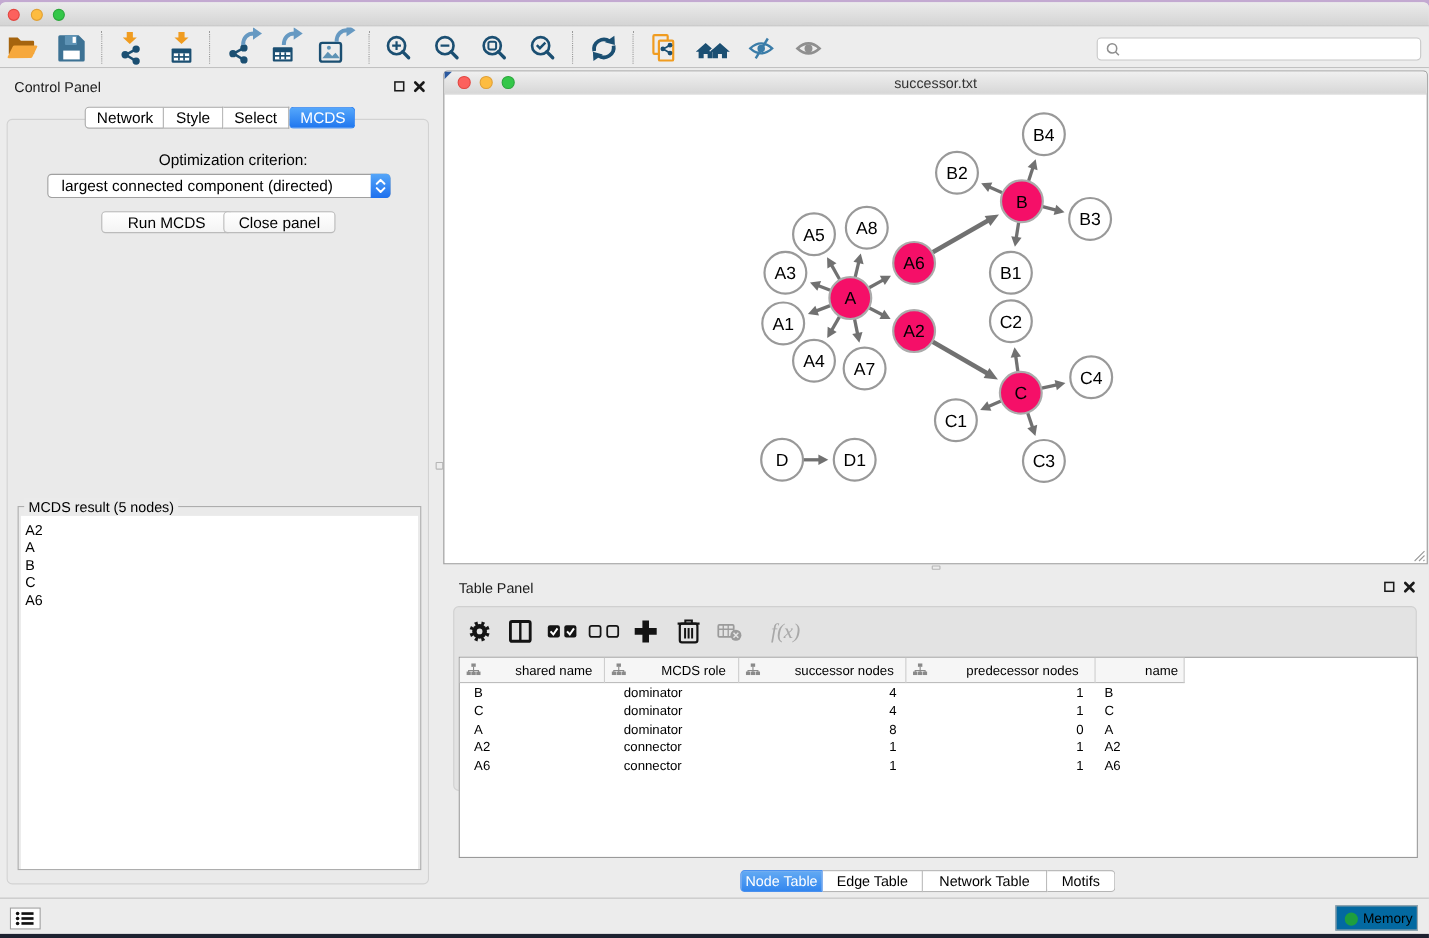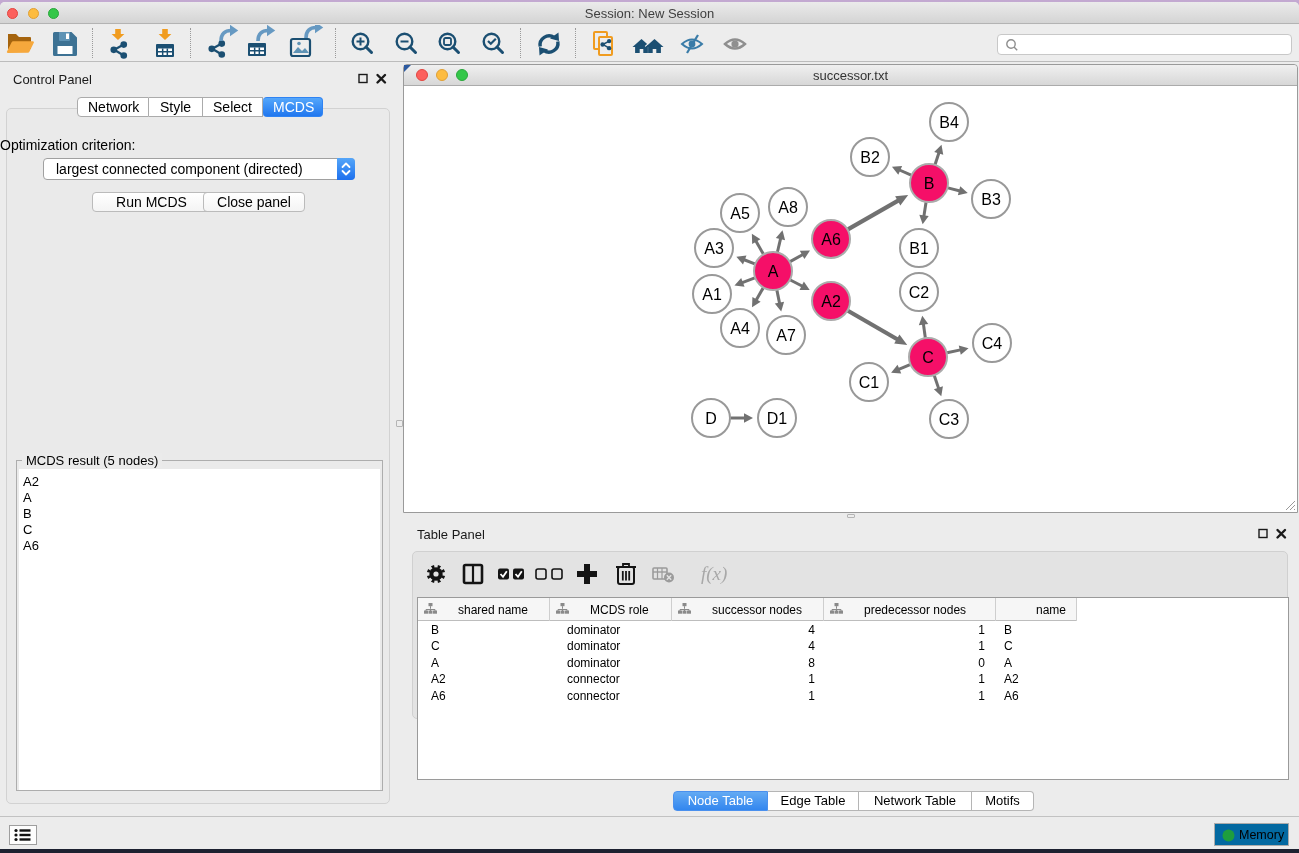--- a/index.html
+++ b/index.html
@@ -17,21 +17,21 @@
 #content { position:absolute; left:0; top:60px; width:1299px; height:754px; background:#ececec; }
 #statusbar { position:absolute; left:0; top:814px; width:1299px; height:33px; background:#ececec; border-top:1px solid #c2c2c2; }
 
 
 #cp-title { position:absolute; left:13px; top:10px; font-size:13px; color:#1a1a1a; }
 #cp-panel { position:absolute; left:6px; top:46px; width:384px; height:696px; background:#eaeaea; border:1px solid #d2d2d2; border-radius:5px; }
 .cptabs { position:absolute; top:35px; left:77px; height:20px; display:flex; font-size:14px; }
 .cptab { background:#fff; border:1px solid #ababab; border-left:none; padding:1px 10px 16px 10px; color:#000; text-align:center; }
 .cptab.first { border-left:1px solid #ababab; border-radius:4px 0 0 4px; }
 .cptab.sel { background:linear-gradient(#55a7fb,#2077ef); color:#fff; border-color:#2f83f3; border-radius:4px; }
-#optlabel { position:absolute; left:0; top:75px; width:392px; font-size:14px; color:#000; }
+#optlabel { position:absolute; left:16px; top:75px; width:392px; text-align:center; font-size:14px; color:#000; }
 #dropdown { position:absolute; left:43px; top:96px; width:312px; height:22px; background:#fff; border:1px solid #a0a0a0; border-radius:4px; font-size:14px; line-height:20px; padding-left:12px; color:#000; }
 #dd-step { position:absolute; right:-1px; top:-1px; width:18px; height:22px; background:linear-gradient(#55a6f9,#1e70ee); border-radius:0 4px 4px 0; }
 .cbtn { position:absolute; top:130px; height:20px; background:linear-gradient(#ffffff,#f4f4f4); border:1px solid #bbbbbb; border-radius:4px; font-size:14px; text-align:center; line-height:18px; color:#000; }
 #fieldset { position:absolute; left:16px; top:398px; width:367px; height:331px; border:1px solid #adadad; }
 #fs-legend { position:absolute; left:5px; top:-8px; background:#ebebeb; padding:0 4px; font-size:13px; color:#000; z-index:3; }
 #fs-list { position:absolute; left:2px; top:8px; width:361px; height:321px; background:#fff; font-size:13px; padding-top:5px; }
 #fs-list div { height:16px; line-height:16px; padding-left:4px; }
 #fs-scroll { position:absolute; right:3px; top:9px; width:17px; height:319px; background:#f4f4f4; border-left:1px solid #dcdcdc; border-right:1px solid #dcdcdc; }
 
 
@@ -39,21 +39,21 @@
 #gtitle { position:absolute; left:0; top:0; width:100%; height:21px; background:linear-gradient(#f0f0f0,#d7d7d7); border-bottom:1px solid #ababab; border-radius:4px 4px 0 0; }
 #gtitletext { position:absolute; top:3px; width:100%; text-align:center; font-size:13px; color:#333; }
 .gl { position:absolute; top:4px; width:12px; height:12px; border-radius:50%; }
 
 
 #tp-title { position:absolute; left:417px; top:465px; font-size:13px; color:#1a1a1a; }
 #tp-box { position:absolute; left:412px; top:489px; width:876px; height:168px; background:#e3e3e3; border:1px solid #d0d0d0; border-radius:5px; }
 #tp-table { position:absolute; left:4px; top:45px; width:872px; height:183px; background:#fff; border:1px solid #9a9a9a; }
 #tp-header { position:absolute; left:0; top:0; height:23px; width:659px; background:#f6f6f6; border-bottom:1px solid #bdbdbd; font-size:12px; }
 .hcell { position:absolute; top:0; height:23px; border-right:1px solid #cecece; }
-.hcell span { display:block; text-align:left; margin-top:5px;margin-left:40px; }
+.hcell span { display:block; text-align:center; margin-top:5px;margin-left:40px; }
 .trow { position:absolute; font-size:12px; height:16px; line-height:16px; width:100%; }
 .tc { position:absolute; }
 .num { text-align:right; }
 #tp-tabs { position:absolute; left:673px; top:729px; height:20px; display:flex; font-size:13px; }
 .ttab { background:#fff; border:1px solid #b5b5b5; border-left:none; padding-top:1px; text-align:center; }
 .ttab.sel { background:linear-gradient(#63aaf3,#3286ef); color:#fff; border-color:#4a90ee; border-radius:4px 0 0 4px; border-left:1px solid #4a90ee; }
 .ttab.last { border-radius:0 4px 4px 0; }
 
 
 #listbtn { position:absolute; left:9px; top:8px; width:28px; height:20px; background:#fdfdfd; border:1px solid #9e9e9e; }
@@ -61,21 +61,20 @@
 </style>
 </head>
 <body>
 <div id="desktop">
  <div id="wallbottom"></div>
  <div id="win">
   <div id="titlebar">
     <div class="tl" style="left:7px;background:#fc615d;border:1px solid #e24640;"></div>
     <div class="tl" style="left:28px;background:#fdbc40;border:1px solid #e0a035;"></div>
     <div class="tl" style="left:48px;background:#34c749;border:1px solid #2aa73c;"></div>
-    <div id="titletext">Session: New Session</div>
   </div>
   <div id="toolbar">
     <svg id="tbicons" width="1299" height="37" style="position:absolute;left:0;top:0">
           <g transform="translate(21,19)">
             <path d="M-13,-10 h8 l3,3 h11 a1,1 0 0 1 1,1 v11 h-23 z" fill="#a5640e"></path>
             <path d="M-13,9 a1,1 0 0 1 -1,-1.5 l4.5,-9 a2,2 0 0 1 1.8,-1.2 h19.5 a1,1 0 0 1 1,1.5 l-4.3,8.7 a2,2 0 0 1 -1.8,1.2 z" fill="#f6a83c"></path>
           </g>
           <g transform="translate(65,19)">
             <path d="M-12,-12 h18.5 l5.5,5.5 v17 a1.5,1.5 0 0 1 -1.5,1.5 h-21 a1.5,1.5 0 0 1 -1.5,-1.5 v-21 a1.5,1.5 0 0 1 1.5,-1.5 z" fill="#3d7294"></path>
             <path d="M-6,-12 h11 v8 a1,1 0 0 1 -1,1 h-9 a1,1 0 0 1 -1,-1 z" fill="#5e93b5"></path>
@@ -447,21 +446,21 @@
                 <span class="tc" style="left:13px">A6</span>
                 <span class="tc" style="left:149px">connector</span>
                 <span class="tc num" style="left:254px;width:143px">1</span>
                 <span class="tc num" style="left:406px;width:161px">1</span>
                 <span class="tc" style="left:586px">A6</span>
               </div>
             </div>
       </div>
     </div>
     <div id="tp-tabs">
-      <div class="ttab sel" style="width:95px">Node Table</div>
+      <div class="ttab sel" style="width:75px">Node Table</div>
       <div class="ttab" style="width:91px">Edge Table</div>
       <div class="ttab" style="width:113px">Network Table</div>
       <div class="ttab last" style="width:62px">Motifs</div>
     </div>
 
     <div style="position:absolute;left:396px;top:358px;width:7px;height:7px;background:#ededed;border:1px solid #b5b5b5;border-radius:1px;"></div>
     <div style="position:absolute;left:847px;top:452px;width:8px;height:4px;background:#ededed;border:1px solid #b5b5b5;border-radius:1px;"></div>
   </div>
   <div id="statusbar">
     <div id="listbtn">

